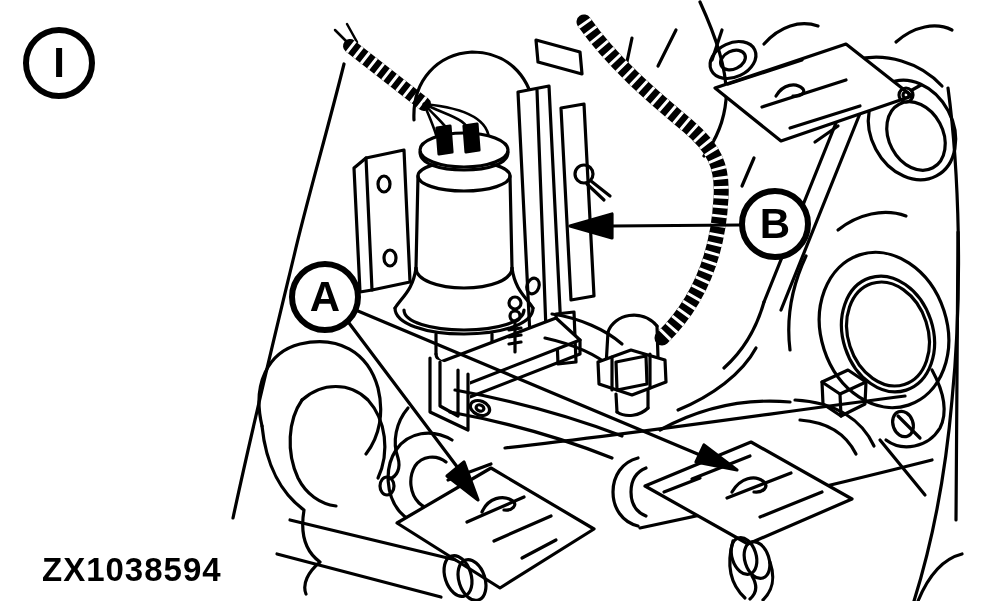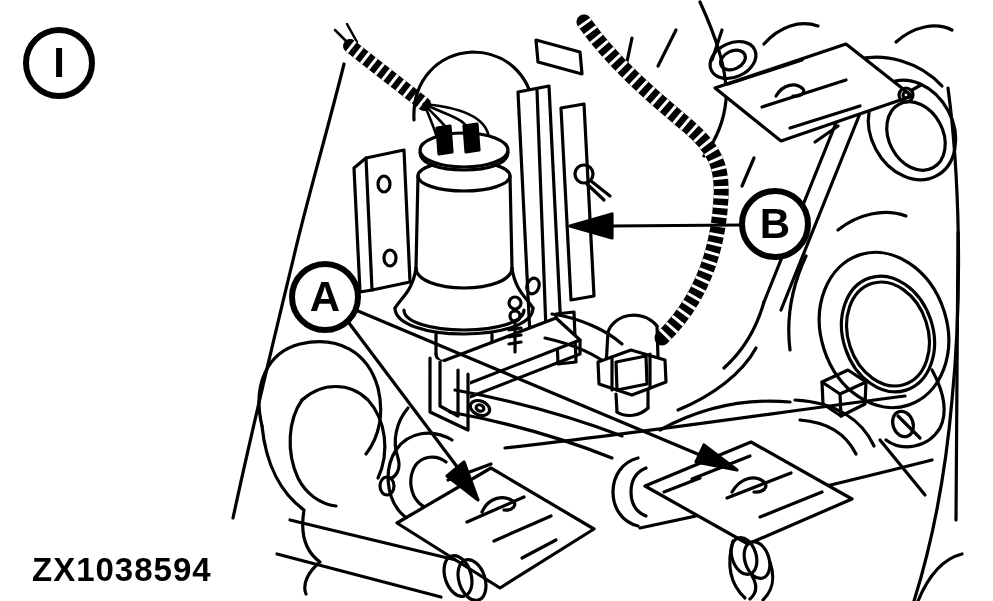--- a/index.html
+++ b/index.html
@@ -8,21 +8,21 @@
     font-family:"Liberation Sans",sans-serif;overflow:hidden;color:#000;
   }
   svg.art{position:absolute;left:0;top:0;display:block;}
   .callout{
     position:absolute;box-sizing:border-box;width:72px;height:72px;
     border:6px solid #000;border-radius:50%;background:#fff;
     display:flex;align-items:center;justify-content:center;
     font-size:42px;font-weight:bold;line-height:1;user-select:none;
   }
   .figure-code{
-    position:absolute;left:32px;top:551px;
+    position:absolute;left:42px;top:551px;
     font-size:33px;font-weight:bold;letter-spacing:1px;white-space:nowrap;
   }
 </style>
 </head>
 <body>
 
 <div class="stage">
 
   <svg class="art" width="993" height="601" viewBox="0 0 993 601" xmlns="http://www.w3.org/2000/svg">
     <g stroke="#000" fill="none" stroke-width="3.2" stroke-linecap="round" stroke-linejoin="round">

